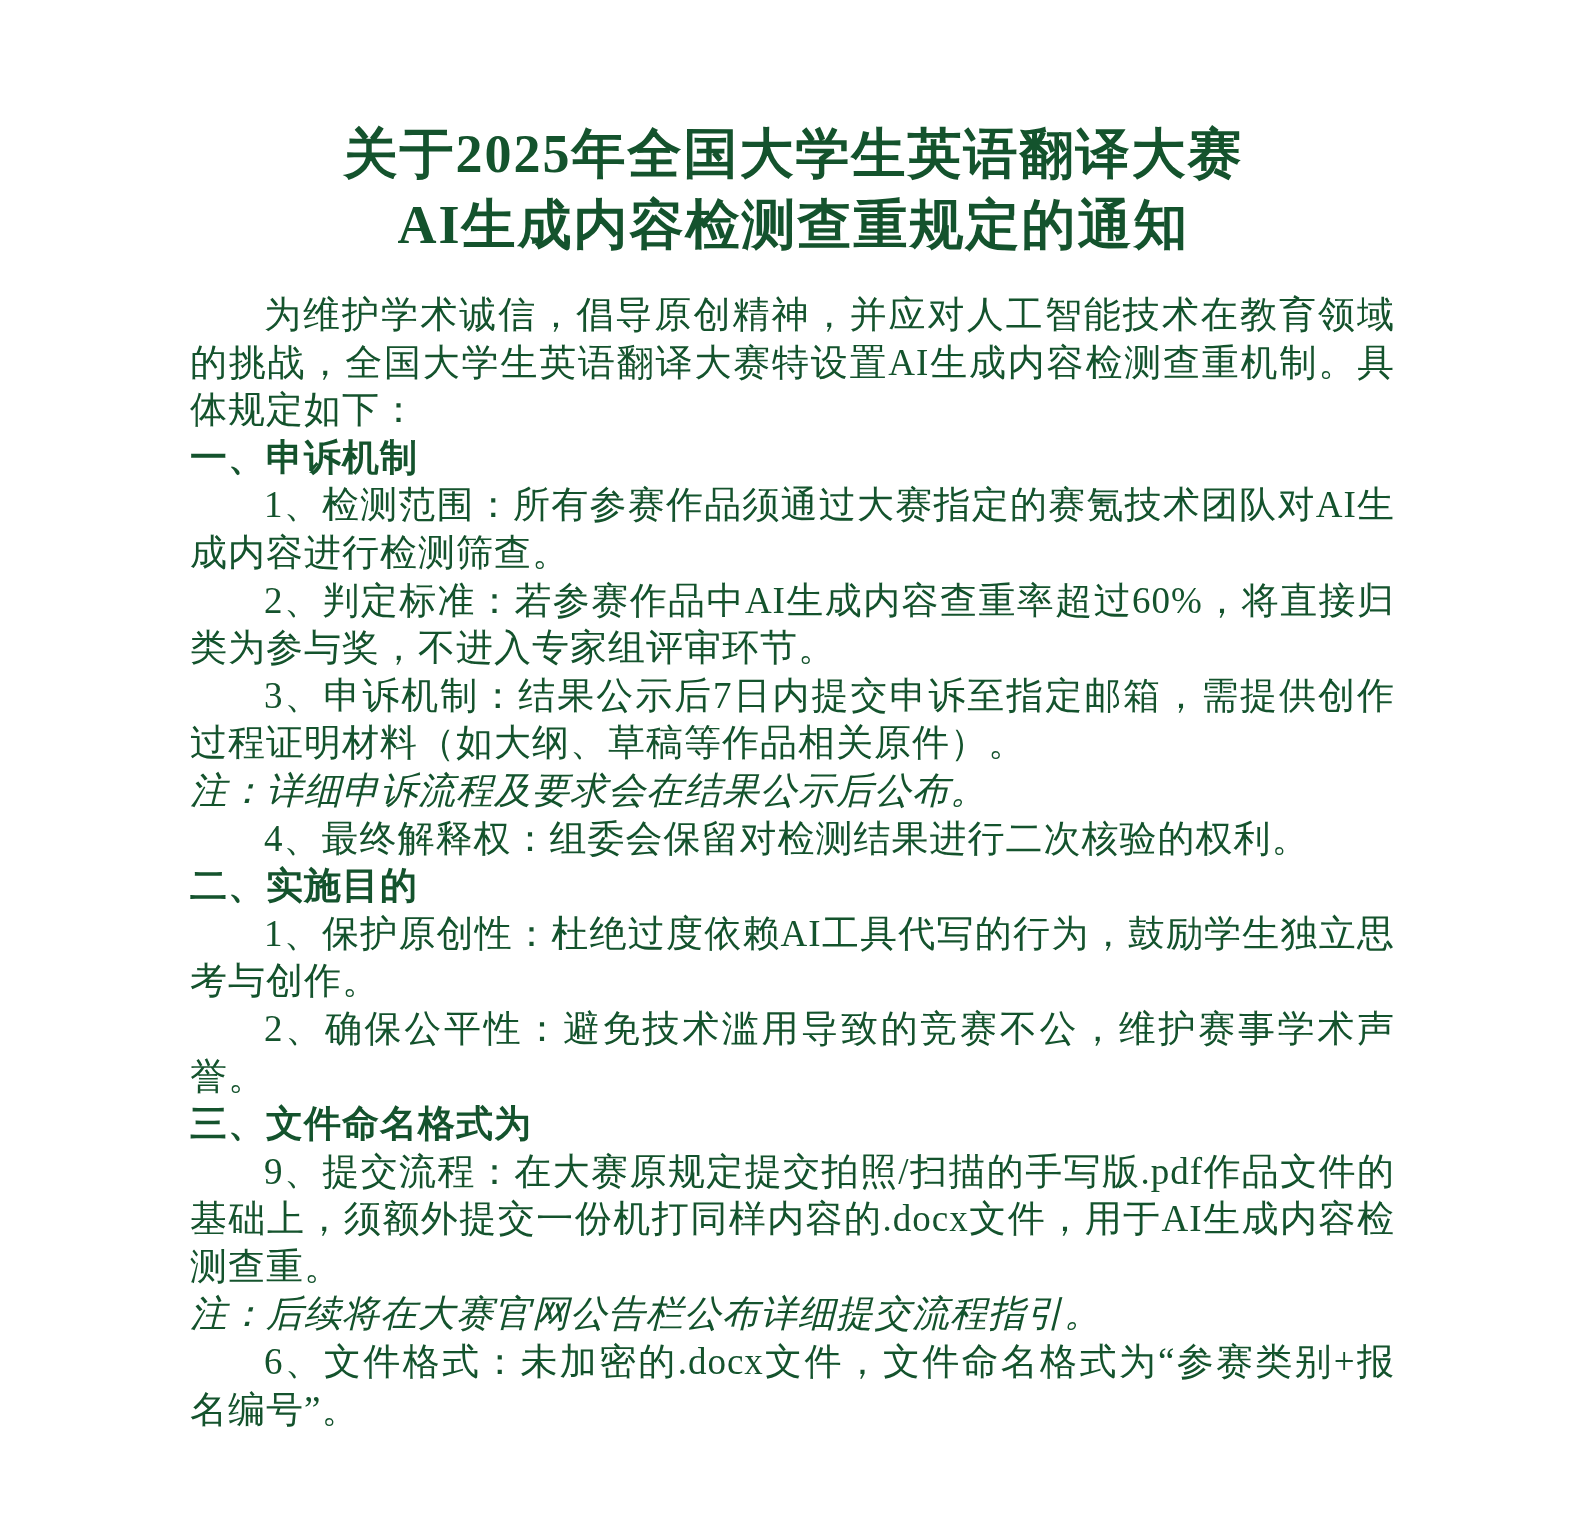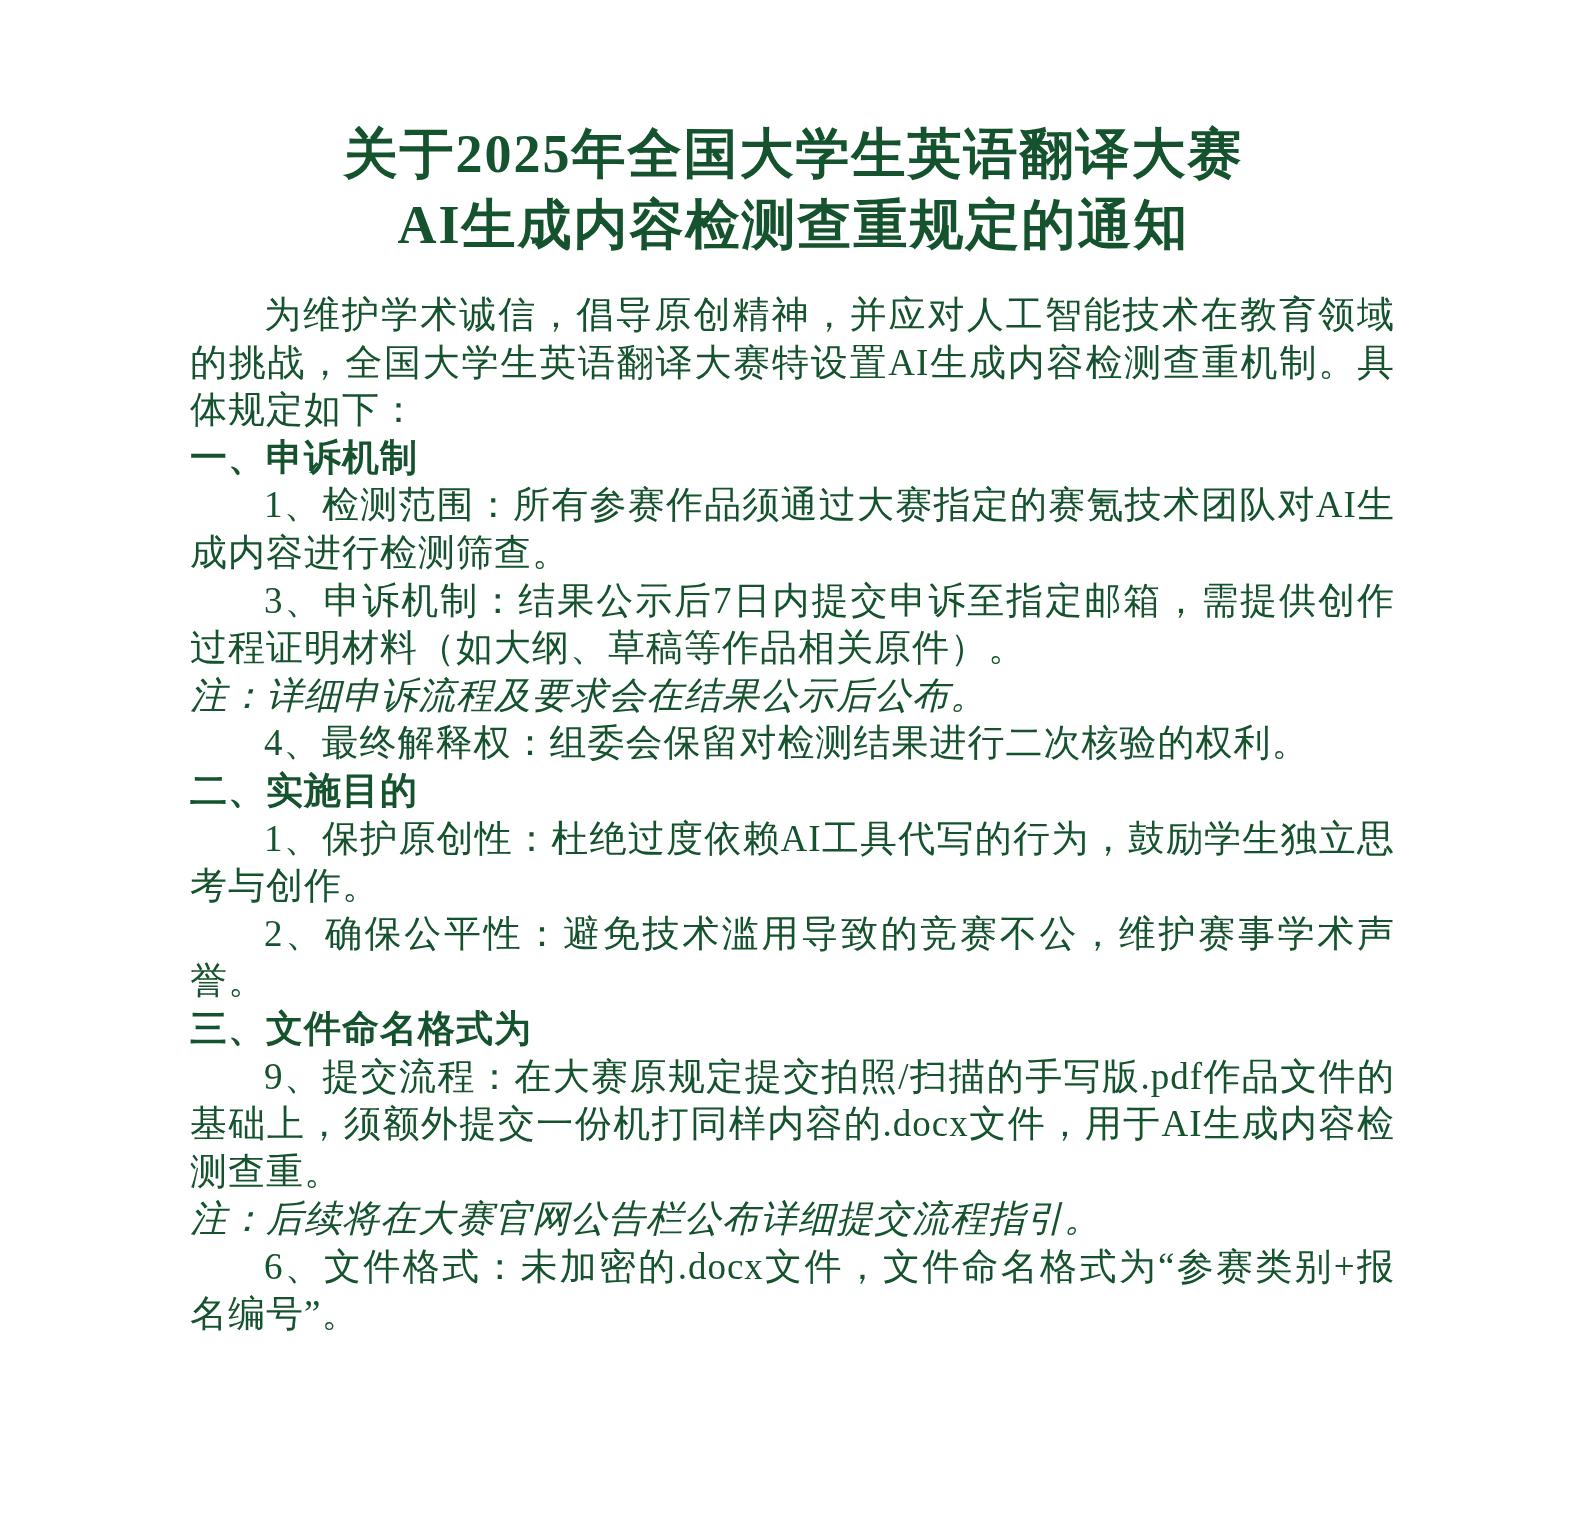--- a/index.html
+++ b/index.html
@@ -61,20 +61,21 @@
 
   <div class="doc-title">
     <div>关于2025年全国大学生英语翻译大赛</div>
     <div>AI生成内容检测查重规定的通知</div>
   </div>
 
   <div class="doc-body">
     <p class="para">为维护学术诚信，倡导原创精神，并应对人工智能技术在教育领域的挑战，全国大学生英语翻译大赛特设置AI生成内容检测查重机制。具体规定如下：</p>
     <p class="heading">一、申诉机制</p>
     <p class="para">1、检测范围：所有参赛作品须通过大赛指定的赛氪技术团队对AI生成内容进行检测筛查。</p>
+    <p class="para">2、判定标准：若参赛作品中AI生成内容查重率超过60%，将直接归类为参与奖，不进入专家组评审环节。</p>
     <p class="para">3、申诉机制：结果公示后7日内提交申诉至指定邮箱，需提供创作过程证明材料（如大纲、草稿等作品相关原件）。</p>
     <p class="note">注：详细申诉流程及要求会在结果公示后公布。</p>
     <p class="para">4、最终解释权：组委会保留对检测结果进行二次核验的权利。</p>
     <p class="heading">二、实施目的</p>
     <p class="para">1、保护原创性：杜绝过度依赖AI工具代写的行为，鼓励学生独立思考与创作。</p>
     <p class="para">2、确保公平性：避免技术滥用导致的竞赛不公，维护赛事学术声誉。</p>
     <p class="heading">三、文件命名格式为</p>
     <p class="para">9、提交流程：在大赛原规定提交拍照/扫描的手写版.pdf作品文件的基础上，须额外提交一份机打同样内容的.docx文件，用于AI生成内容检测查重。</p>
     <p class="note">注：后续将在大赛官网公告栏公布详细提交流程指引。</p>
     <p class="para">6、文件格式：未加密的.docx文件，文件命名格式为“参赛类别+报名编号”。</p>

